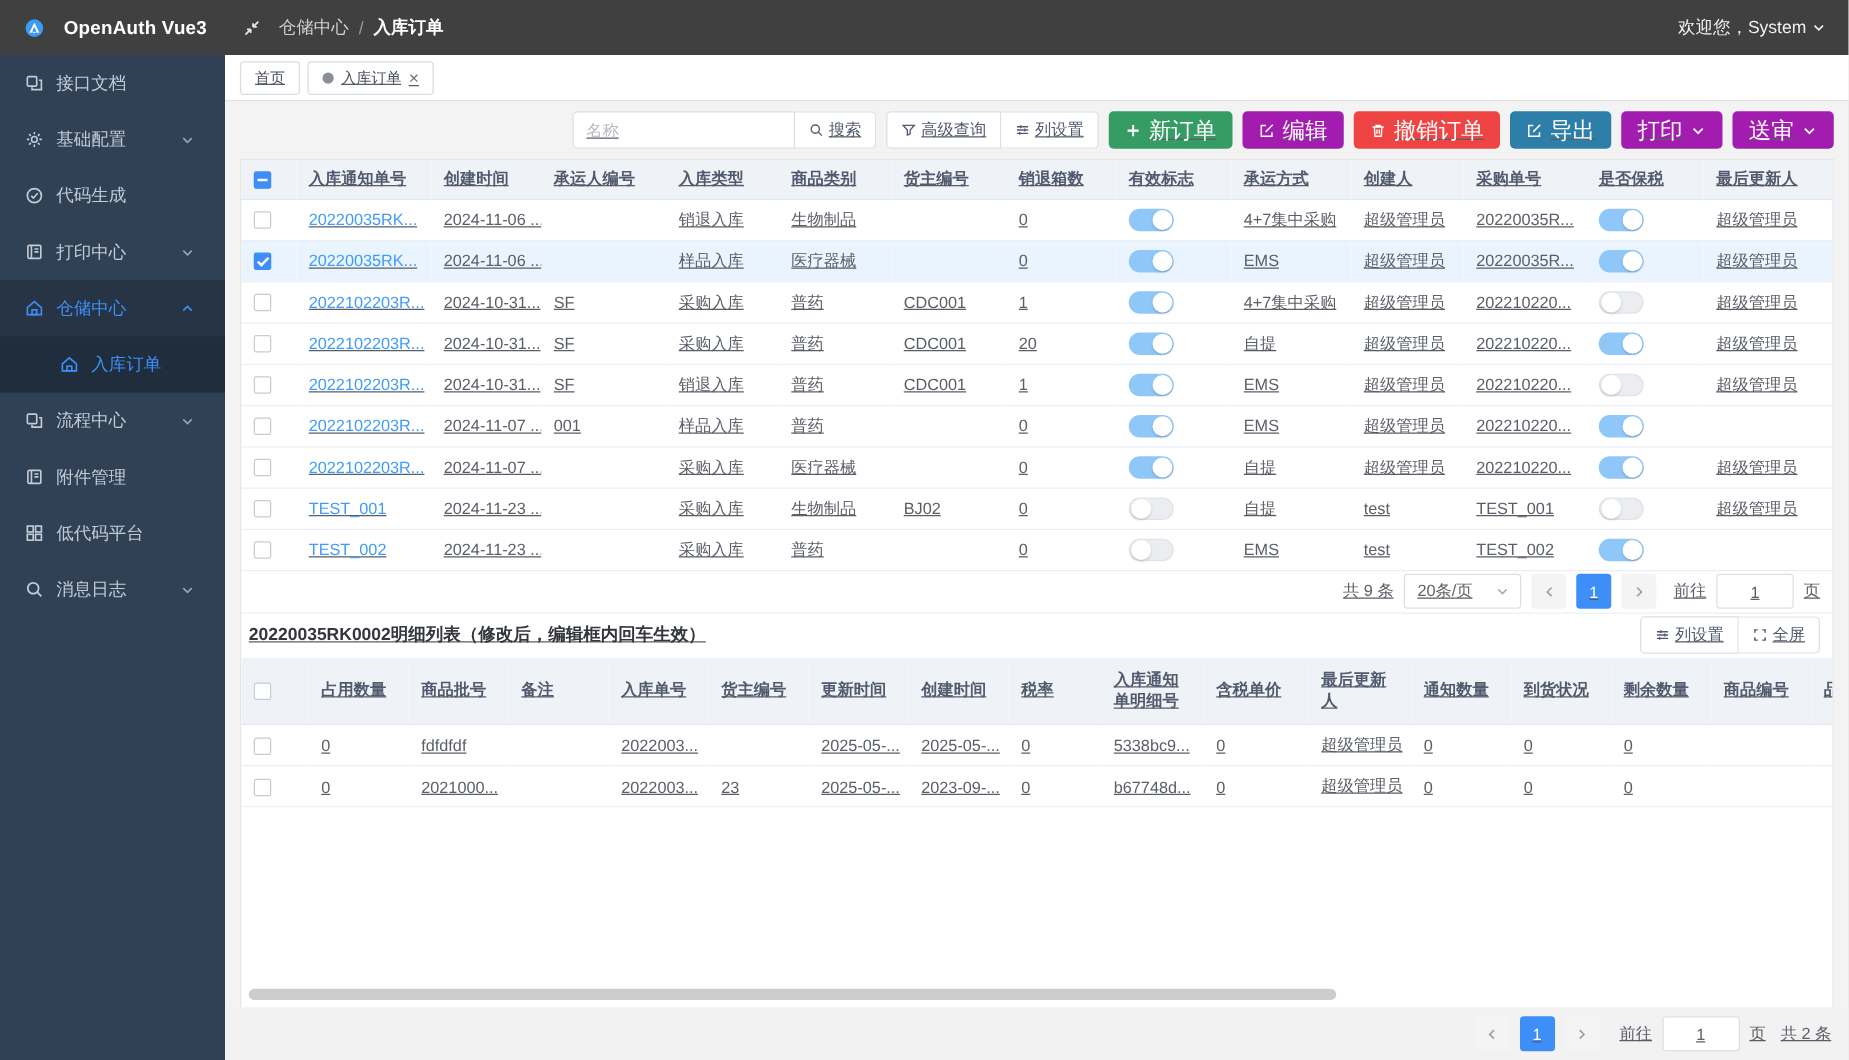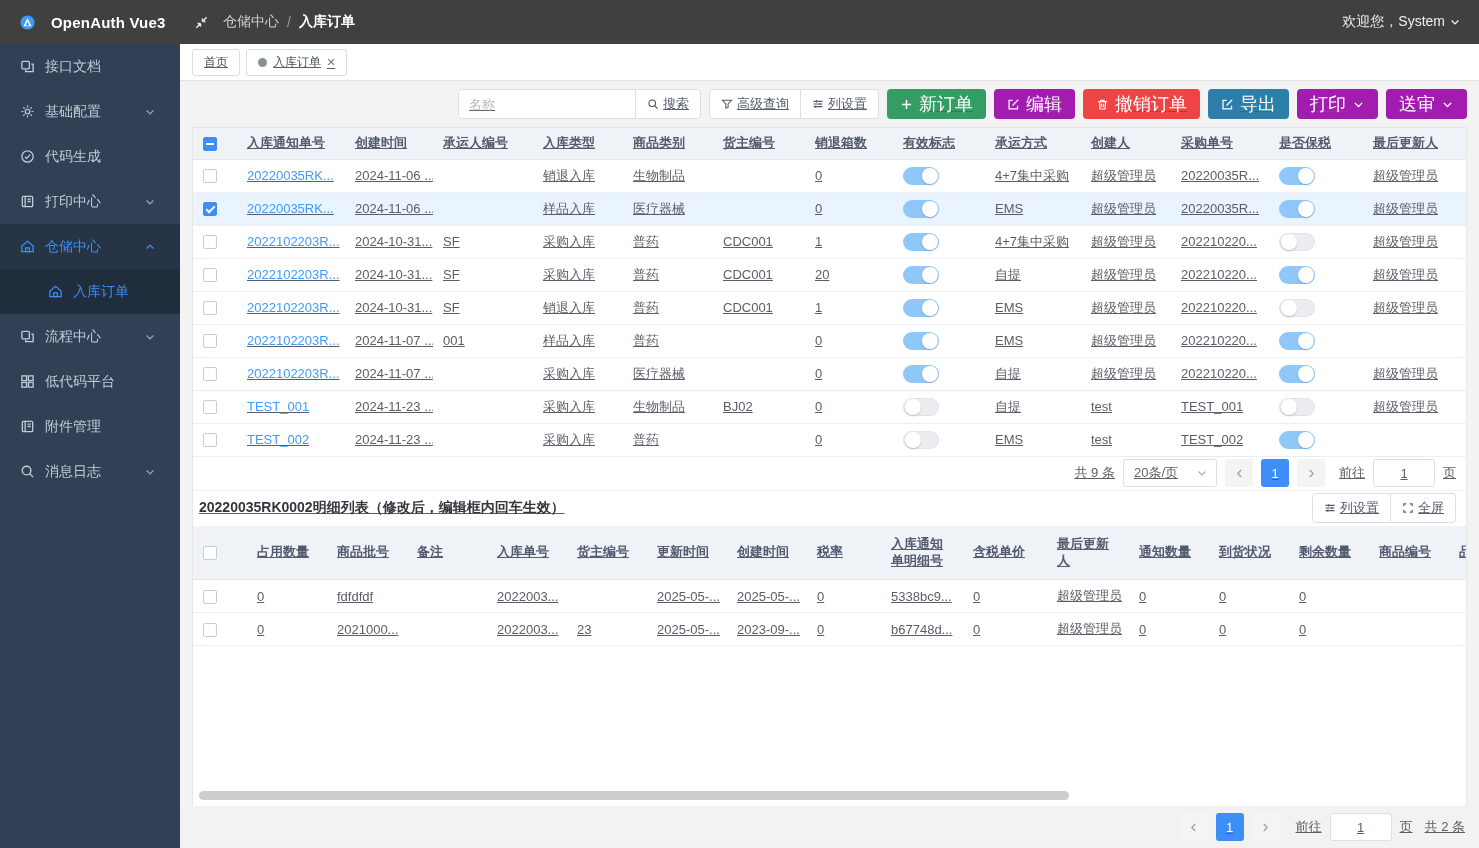--- a/index.html
+++ b/index.html
@@ -209,36 +209,36 @@
         <span>流程中心</span>
         <span class="icn sm chev">
           <svg viewBox="0 0 16 16" fill="none" stroke="currentColor" stroke-width="1.7">
             <path d="M3.5 6 L8 10.5 L12.5 6"></path>
           </svg>
         </span>
       </div>
       <div class="side-item">
         <span class="icn ">
           <svg viewBox="0 0 16 16" fill="none" stroke="currentColor" stroke-width="1.4">
+            <rect x="2.5" y="2.5" width="11" height="11" rx="1"></rect>
+            <path d="M5.5 2.5 v11 M8 5.5 h3.5 M8 8 h3.5"></path>
+          </svg>
+        </span>
+        <span>附件管理</span>
+      </div>
+      <div class="side-item">
+        <span class="icn ">
+          <svg viewBox="0 0 16 16" fill="none" stroke="currentColor" stroke-width="1.4">
             <rect x="2" y="2" width="5" height="5"></rect>
             <rect x="9" y="2" width="5" height="5"></rect>
             <rect x="2" y="9" width="5" height="5"></rect>
             <rect x="9" y="9" width="5" height="5"></rect>
           </svg>
         </span>
         <span>低代码平台</span>
-      </div>
-      <div class="side-item">
-        <span class="icn ">
-          <svg viewBox="0 0 16 16" fill="none" stroke="currentColor" stroke-width="1.4">
-            <rect x="2.5" y="2.5" width="11" height="11" rx="1"></rect>
-            <path d="M5.5 2.5 v11 M8 5.5 h3.5 M8 8 h3.5"></path>
-          </svg>
-        </span>
-        <span>附件管理</span>
       </div>
       <div class="side-item">
         <span class="icn ">
           <svg viewBox="0 0 16 16" fill="none" stroke="currentColor" stroke-width="1.5">
             <circle cx="7" cy="7" r="4.6"></circle>
             <path d="M10.4 10.4 L14 14"></path>
           </svg>
         </span>
         <span>消息日志</span>
         <span class="icn sm chev">

